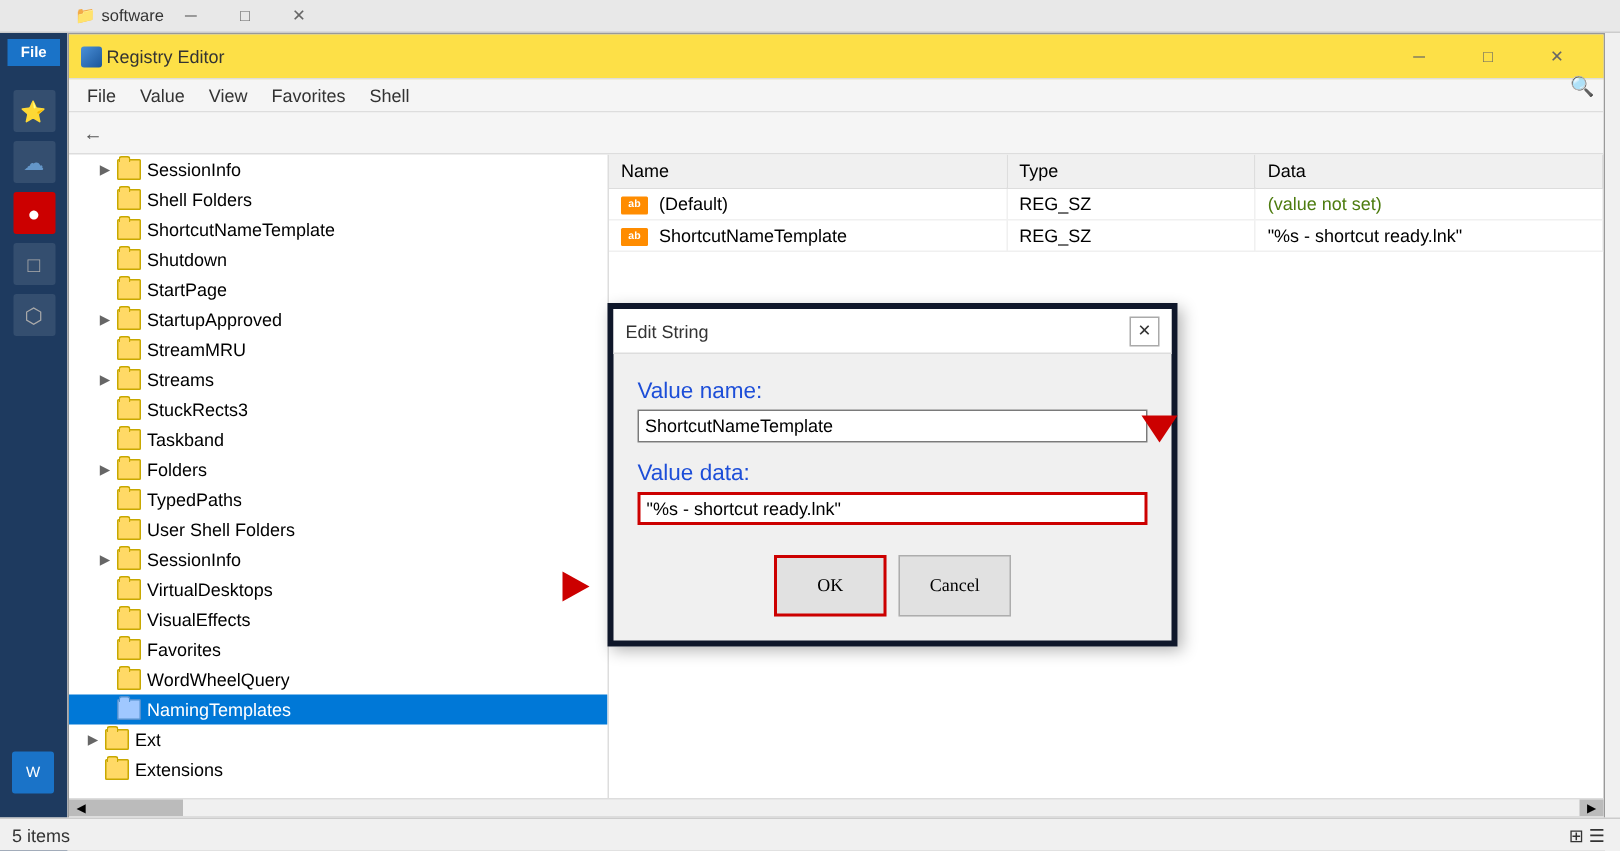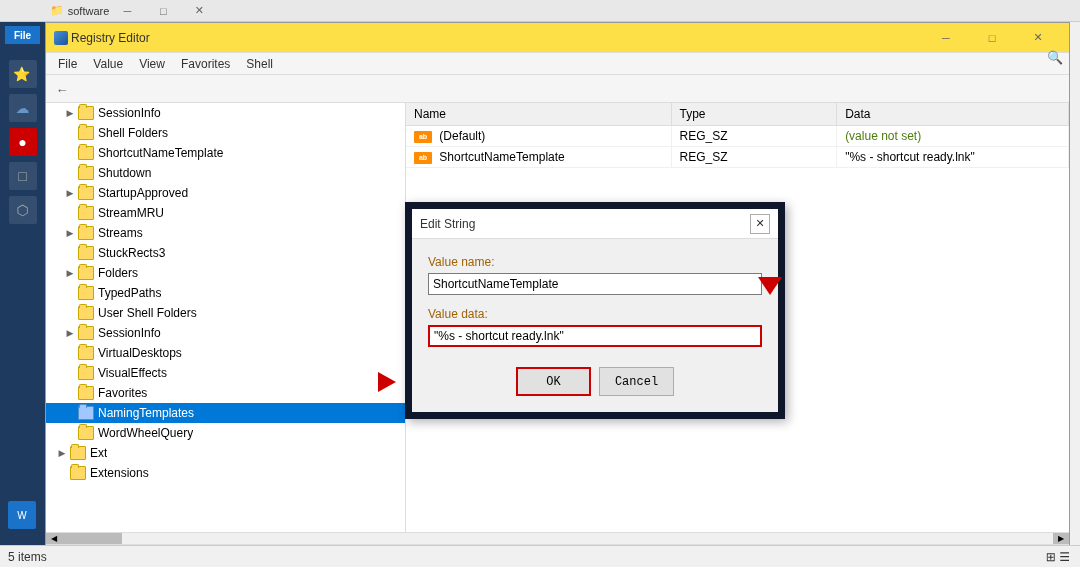--- a/index.html
+++ b/index.html
@@ -227,21 +227,21 @@
       top: 52px; left: 45px; right: 10px;
       bottom: 22px;
       pointer-events: none;
     }
     .dialog-box {
       position: absolute;
       top: 150px;
       left: 360px;
       width: 380px;
       background: #f0f0f0;
-      border: 7px solid #0f172a;
+      border: 4px solid #0f172a;
       box-shadow: 3px 3px 10px rgba(0,0,0,0.3);
       pointer-events: all;
     }
     .dialog-titlebar {
       height: 30px;
       background: #fff;
       border-bottom: 1px solid #ddd;
       display: flex;
       align-items: center;
       padding: 0 8px;
@@ -261,22 +261,22 @@
       cursor: pointer;
       background: none;
       border: 1px solid #aaa;
       color: #333;
     }
 
     .dialog-body {
       padding: 16px;
     }
     .dialog-field-label {
-      font-size: 12px;
-      color: #a16207;
+      font-size: 15px;
+      color: #1d4ed8;
       margin-bottom: 4px;
     }
     .dialog-input {
       width: 100%;
       height: 22px;
       border: 1px solid #7a7a7a;
       background: #fff;
       padding: 2px 4px;
       font-size: 12px;
       font-family: inherit;
@@ -289,29 +289,29 @@
     }
 
     .dialog-buttons {
       display: flex;
       justify-content: center;
       gap: 8px;
       margin-top: 8px;
     }
     .dialog-btn {
       min-width: 75px;
-      height: 29px;
+      height: 41px;
       background: #e1e1e1;
       border: 1px solid #adadad;
       font-size: 12px;
       cursor: pointer;
       display: flex;
       align-items: center;
       justify-content: center;
-      font-family: Liberation Mono, monospace;
+      font-family: Liberation Serif, serif;
     }
     .dialog-btn.ok-btn {
       border: 2px solid #cc0000;
       background: #e1e1e1;
     }
 
     
     .hscroll-bar {
       height: 12px;
       background: #f0f0f0;
@@ -514,20 +514,25 @@
         <span class="tree-label">ShortcutNameTemplate</span>
       </div>
 
       <div class="tree-item indent-1">
         <span class="tree-expander">&nbsp;</span>
         <span class="folder-icon"></span>
         <span class="tree-label">Shutdown</span>
       </div>
 
 
+      <div class="tree-item indent-1">
+        <span class="tree-expander">&nbsp;</span>
+        <span class="folder-icon"></span>
+        <span class="tree-label">StartPage</span>
+      </div>
 
       <div class="tree-item indent-1">
         <span class="tree-expander">▶</span>
         <span class="folder-icon"></span>
         <span class="tree-label">StartupApproved</span>
       </div>
 
       <div class="tree-item indent-1">
         <span class="tree-expander">&nbsp;</span>
         <span class="folder-icon"></span>
@@ -539,20 +544,25 @@
         <span class="folder-icon"></span>
         <span class="tree-label">Streams</span>
       </div>
 
       <div class="tree-item indent-1">
         <span class="tree-expander">&nbsp;</span>
         <span class="folder-icon"></span>
         <span class="tree-label">StuckRects3</span>
       </div>
 
+      <div class="tree-item indent-1">
+        <span class="tree-expander">&nbsp;</span>
+        <span class="folder-icon"></span>
+        <span class="tree-label">Taskband</span>
+      </div>
 
       <div class="tree-item indent-1">
         <span class="tree-expander">▶</span>
         <span class="folder-icon"></span>
         <span class="tree-label">Folders</span>
       </div>
 
       <div class="tree-item indent-1">
         <span class="tree-expander">&nbsp;</span>
         <span class="folder-icon"></span>
@@ -582,30 +592,30 @@
         <span class="folder-icon"></span>
         <span class="tree-label">VisualEffects</span>
       </div>
 
       <div class="tree-item indent-1">
         <span class="tree-expander">&nbsp;</span>
         <span class="folder-icon"></span>
         <span class="tree-label">Favorites</span>
       </div>
 
+      <div class="tree-item indent-1">
+        <span class="tree-expander">&nbsp;</span>
+        <span class="folder-icon"></span>
+        <span class="tree-label">WordWheelQuery</span>
+      </div>
+
       <div class="tree-item indent-1 selected">
         <span class="tree-expander">&nbsp;</span>
         <span class="folder-icon"></span>
         <span class="tree-label">NamingTemplates</span>
-      </div>
-
-      <div class="tree-item indent-1">
-        <span class="tree-expander">&nbsp;</span>
-        <span class="folder-icon"></span>
-        <span class="tree-label">WordWheelQuery</span>
       </div>
 
       <div class="tree-item indent-0" style="padding-left:8px;">
         <span class="tree-expander">▶</span>
         <span class="folder-icon"></span>
         <span class="tree-label">Ext</span>
       </div>
 
       <div class="tree-item indent-0" style="padding-left:8px;">
         <span class="tree-expander">&nbsp;</span>

